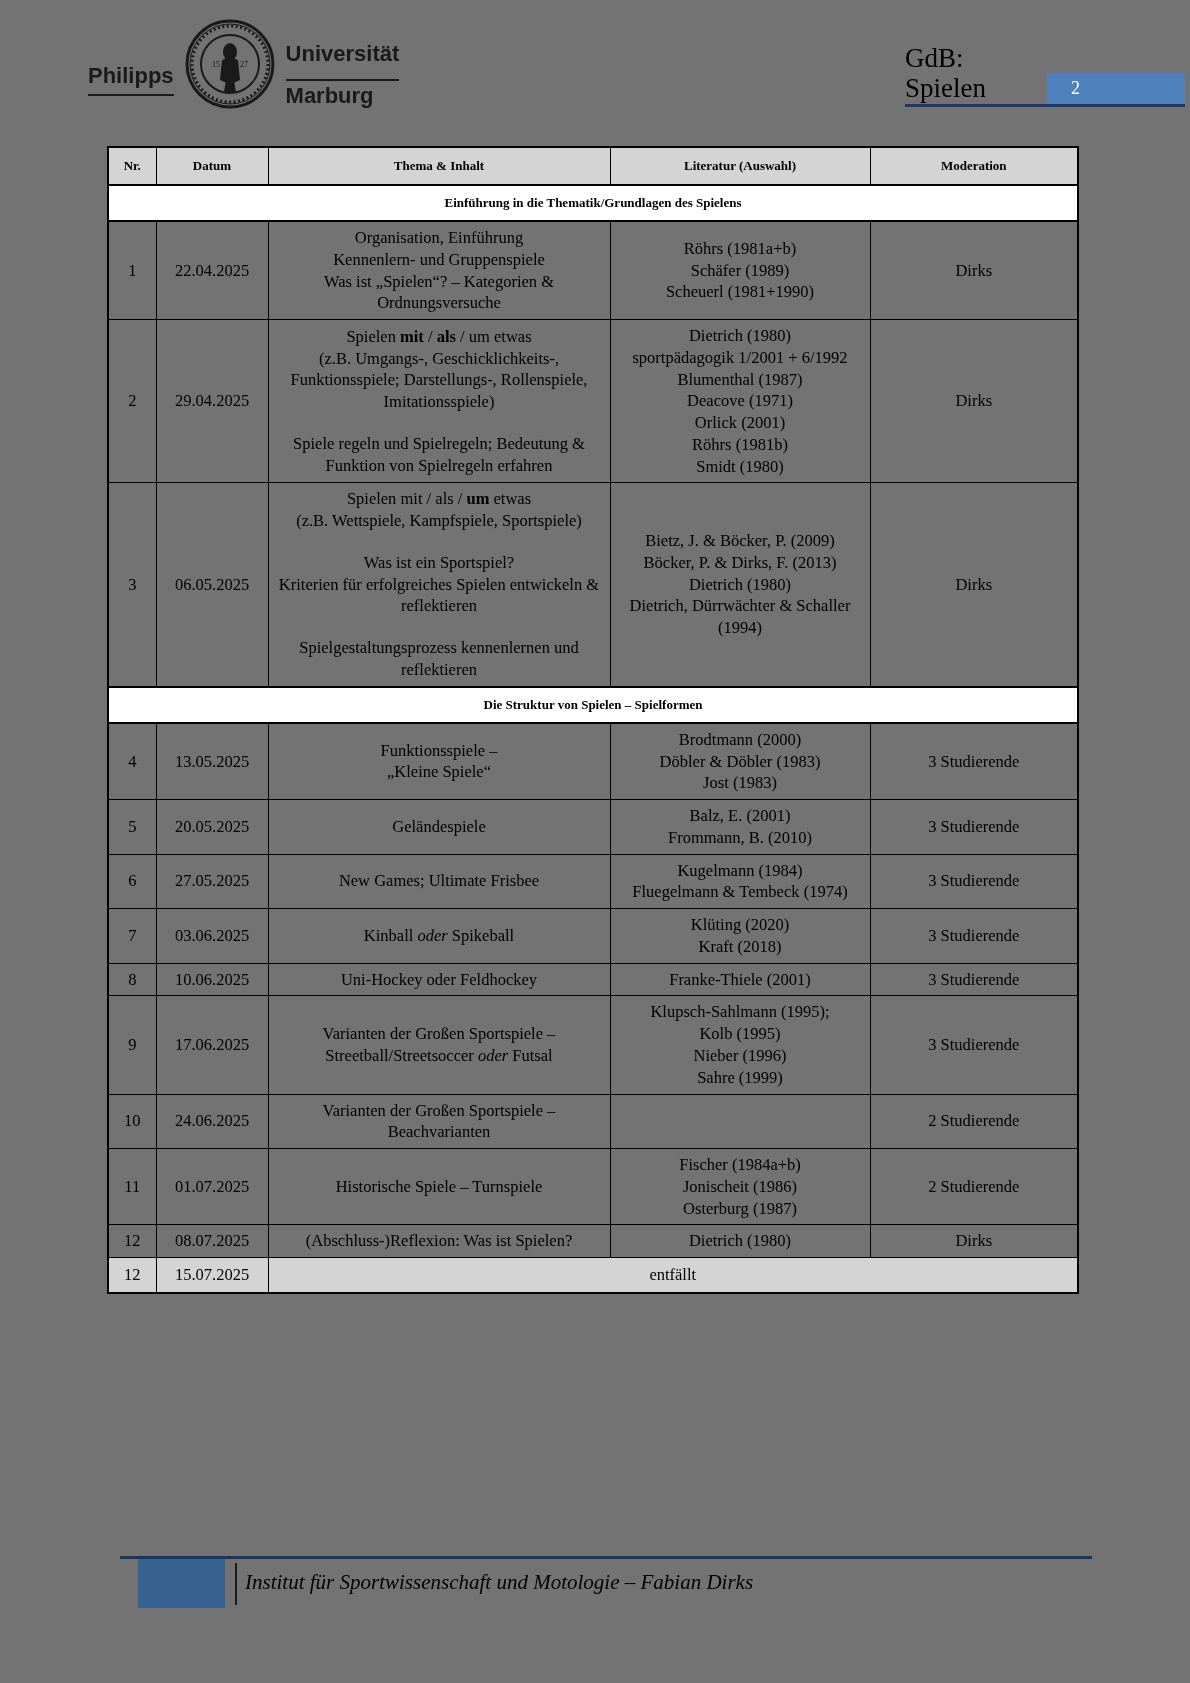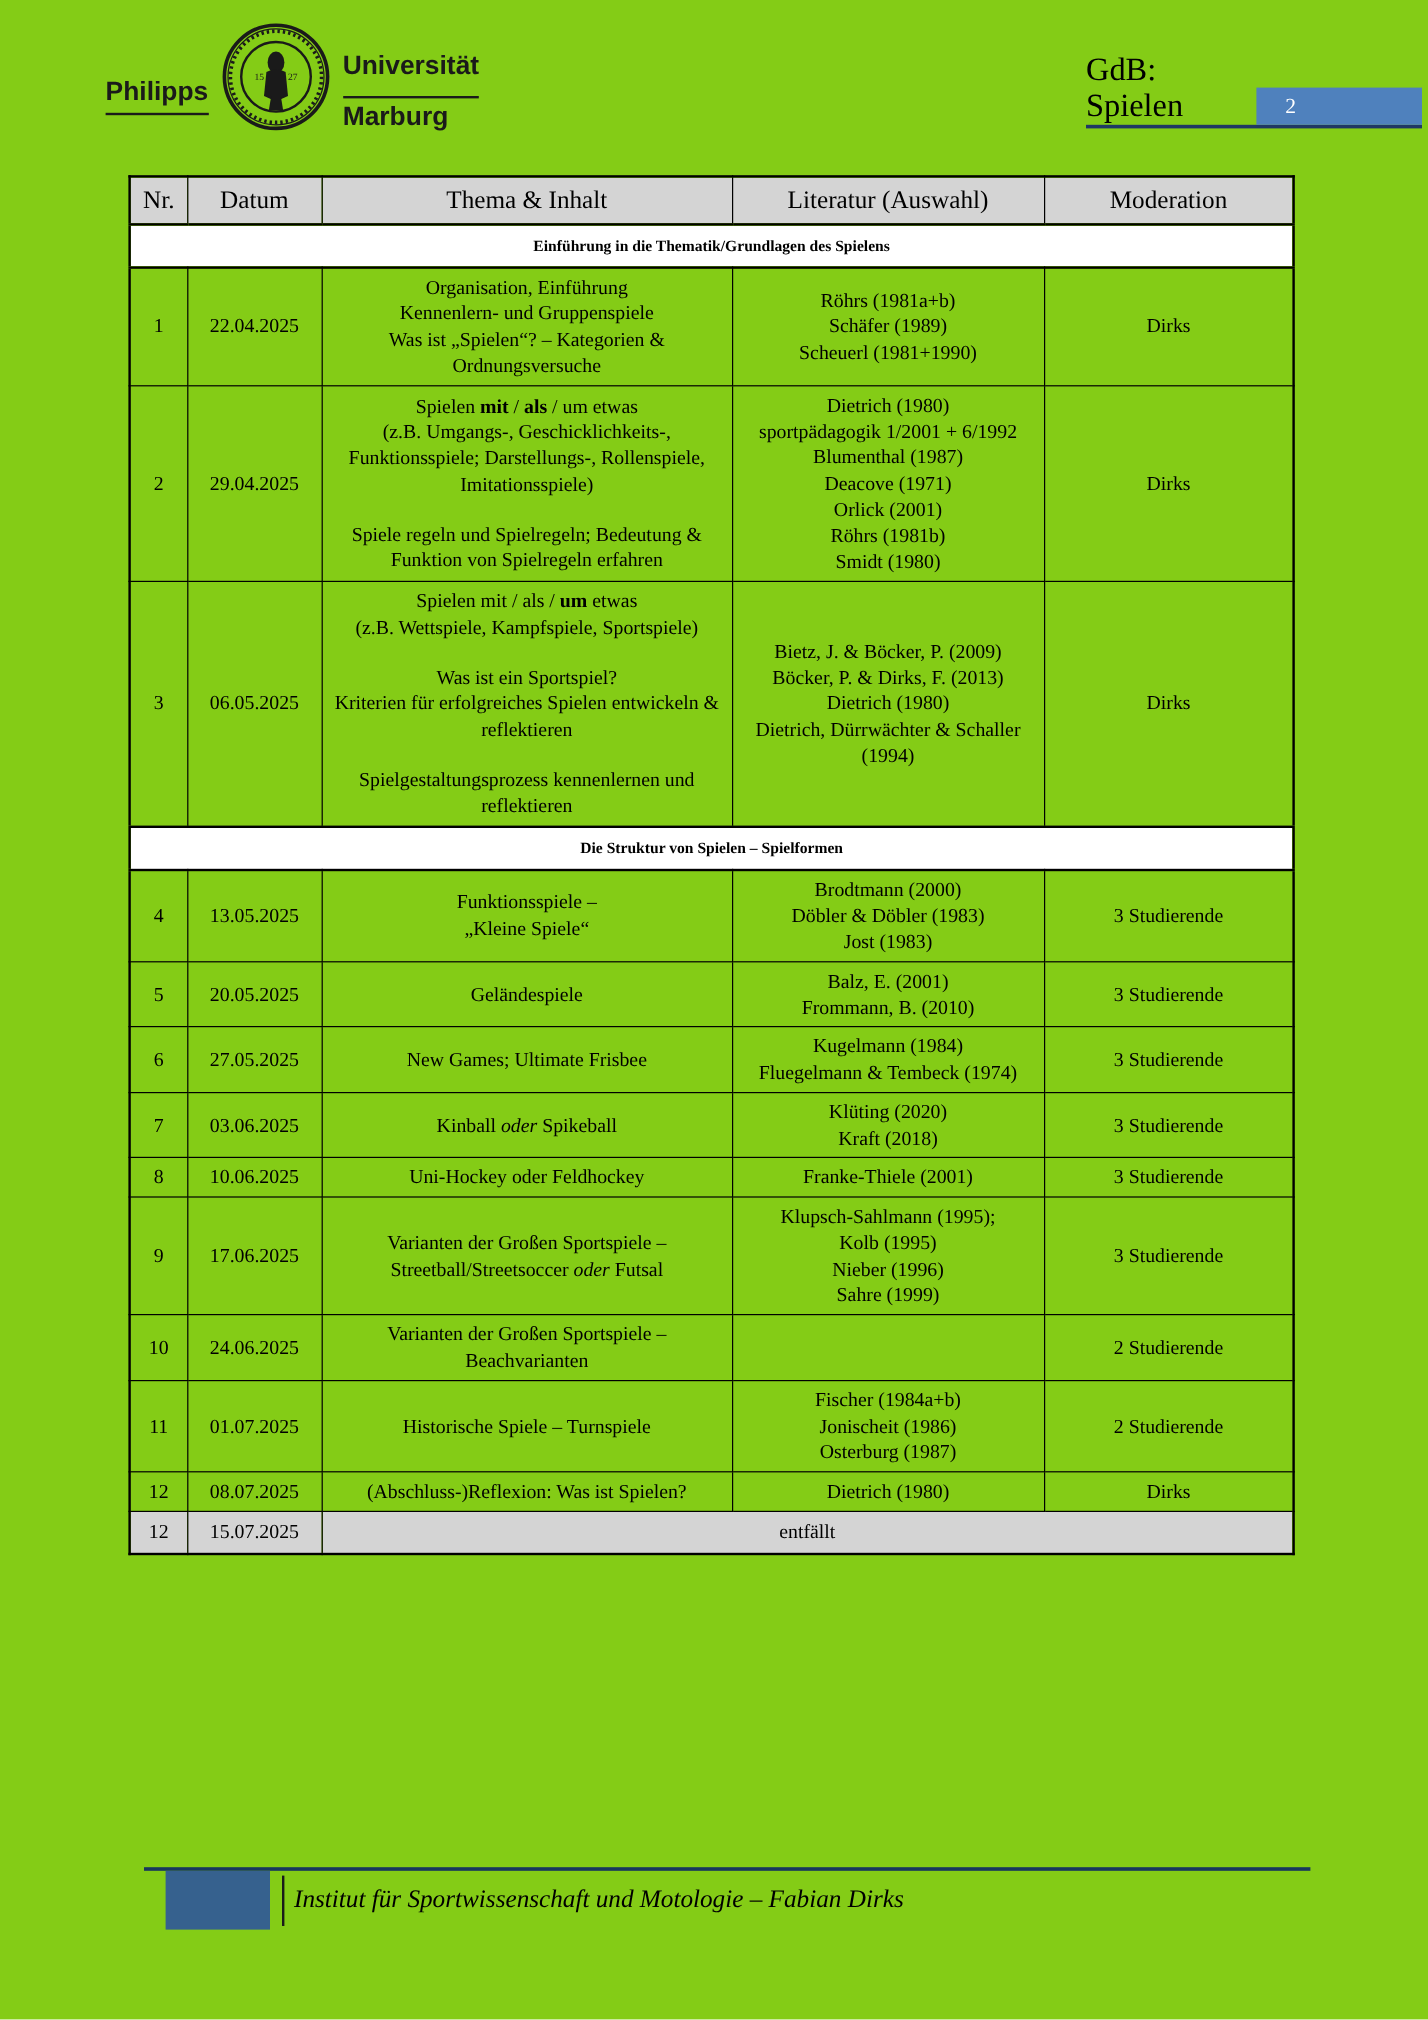--- a/index.html
+++ b/index.html
@@ -1,19 +1,19 @@
 <!DOCTYPE html>
 <html><head>
 <meta charset="utf-8">
 <style>
   html,body{margin:0;padding:0;background:#ffffff;}
   .page{
     position:relative;
     width:1190px;height:1683px;
-    background:#84cc16;
+    background:#737373;
     font-family:"Liberation Serif", serif;
     color:#000;
     overflow:hidden;
   }
 
   
   .logo{position:absolute;top:18px;left:88px;display:flex;align-items:center;}
   .logo-word{font-family:"Liberation Sans", sans-serif;font-weight:bold;font-size:22px;color:#1a1a1a;}
   .logo-philipps{border-bottom:2px solid #1a1a1a;padding-bottom:5px;margin-top:26px;}
   .logo-seal{margin:0 10px;}
@@ -45,21 +45,21 @@
   }
   table.schedule{border:2.5px solid #000;}
   .schedule th,.schedule td{
     border:1.5px solid #000;
     text-align:center;vertical-align:middle;
     padding:5px 6px;
     overflow:hidden;
   }
   .schedule th{
     background:#d4d4d4;
-    font-weight:normal;font-size:21px;
+    font-weight:bold;font-size:13px;
     height:26px;
     border-bottom:2.5px solid #000;
     margin-top:36px;
   }
   .schedule tr.section td{
     font-weight:bold;font-size:13px;
     border-top:2.5px solid #000;border-bottom:2.5px solid #000;
     height:24px;background:#fff;
   }
   .schedule tr.gray td{background:#d4d4d4;height:24px;}

